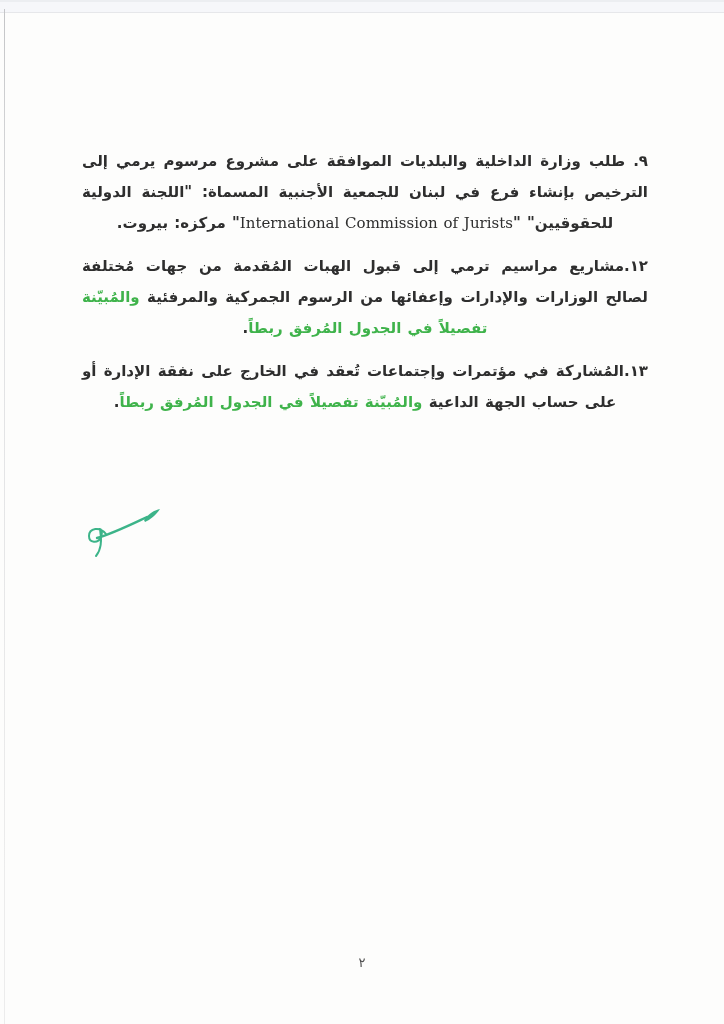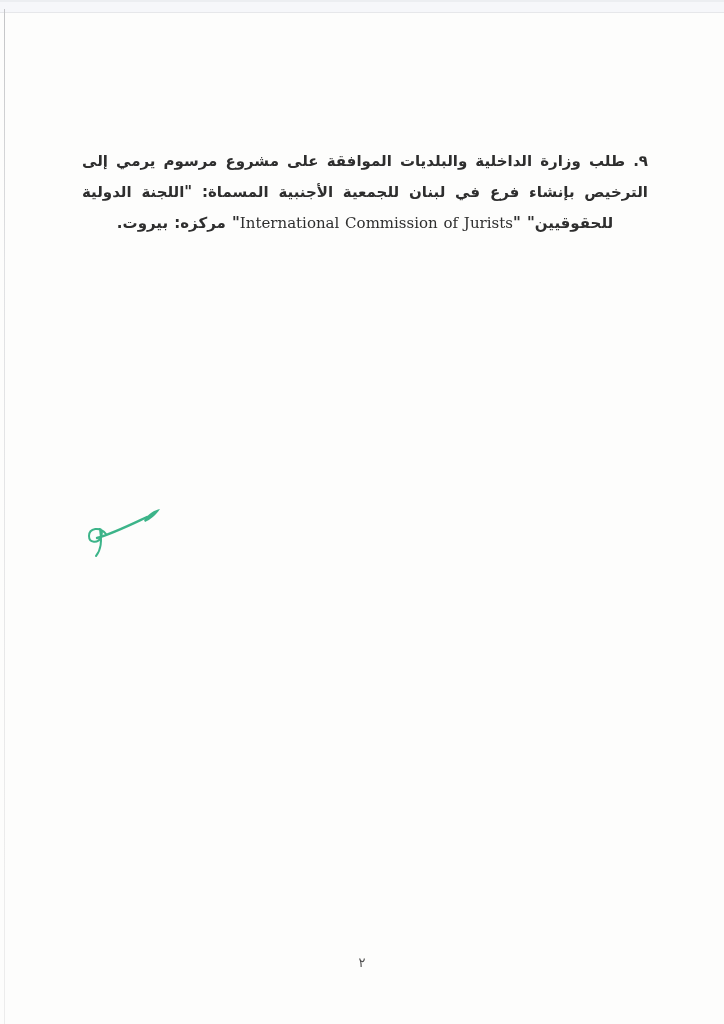--- a/index.html
+++ b/index.html
@@ -59,21 +59,23 @@
 
   <div class="scan-top"></div>
   <div class="scan-left"></div>
 
   <div class="content">
 
     <p class="item-par"><span class="num">٩.</span><span> طلب وزارة الداخلية والبلديات الموافقة على مشروع مرسوم يرمي إلى الترخيص بإنشاء فرع في لبنان للجمعية الأجنبية المسماة: "اللجنة الدولية للحقوقيين" "</span><span class="latin">International Commission of Jurists</span><span>" مركزه: بيروت.</span><span class="green"></span><span></span></p>
 
 
 
+    <p class="item-par"><span class="num">١٢.</span><span>مشاريع مراسيم ترمي إلى قبول الهبات المُقدمة من جهات مُختلفة لصالح الوزارات والإدارات وإعفائها من الرسوم الجمركية والمرفئية </span><span class="latin"></span><span></span><span class="green">والمُبيّنة تفصيلاً في الجدول المُرفق ربطاً</span><span>.</span></p>
 
+    <p class="item-par"><span class="num">١٣.</span><span>المُشاركة في مؤتمرات وإجتماعات تُعقد في الخارج على نفقة الإدارة أو على حساب الجهة الداعية </span><span class="latin"></span><span></span><span class="green">والمُبيّنة تفصيلاً في الجدول المُرفق ربطاً</span><span>.</span></p>
 
   </div>
 
   <svg class="sig" viewBox="0 0 80 56" aria-hidden="true">
     <path d="M 13,34 C 30,29 48,20 63,13" fill="none" stroke="currentColor" stroke-width="2.4" stroke-linecap="round"></path>
     <path d="M 60,16 C 65,9 71,6 76,5 C 72,11 66,16 61,18 Z" fill="currentColor" stroke="none"></path>
     <path d="M 22,30 C 16,22 5,24 5,32 C 5,39 14,40 17,33 C 19,28 17,25 16,25 C 18,36 17,46 12,52" fill="none" stroke="currentColor" stroke-width="2" stroke-linecap="round"></path>
   </svg>
 
   <div class="pagenum">٢</div>

